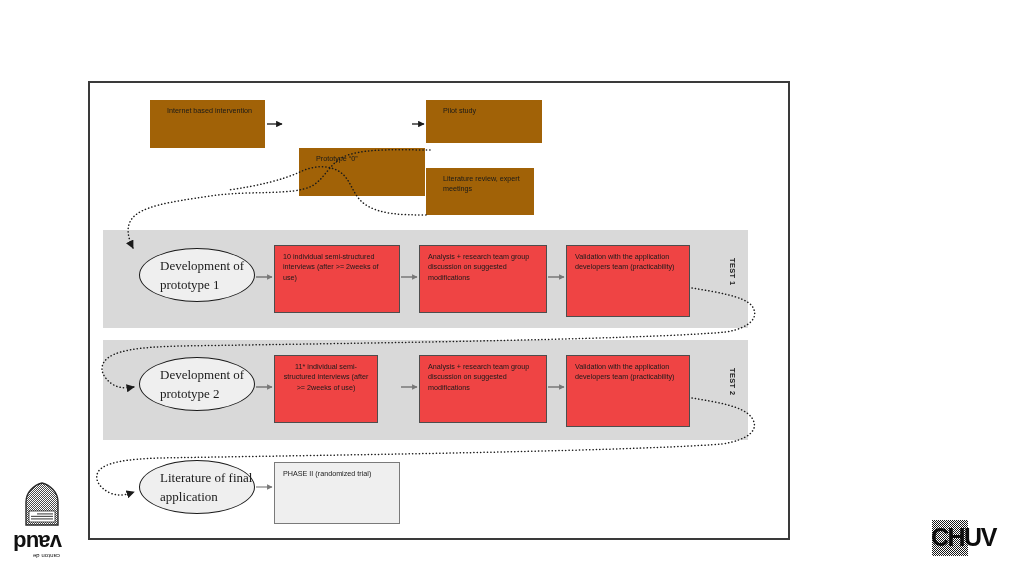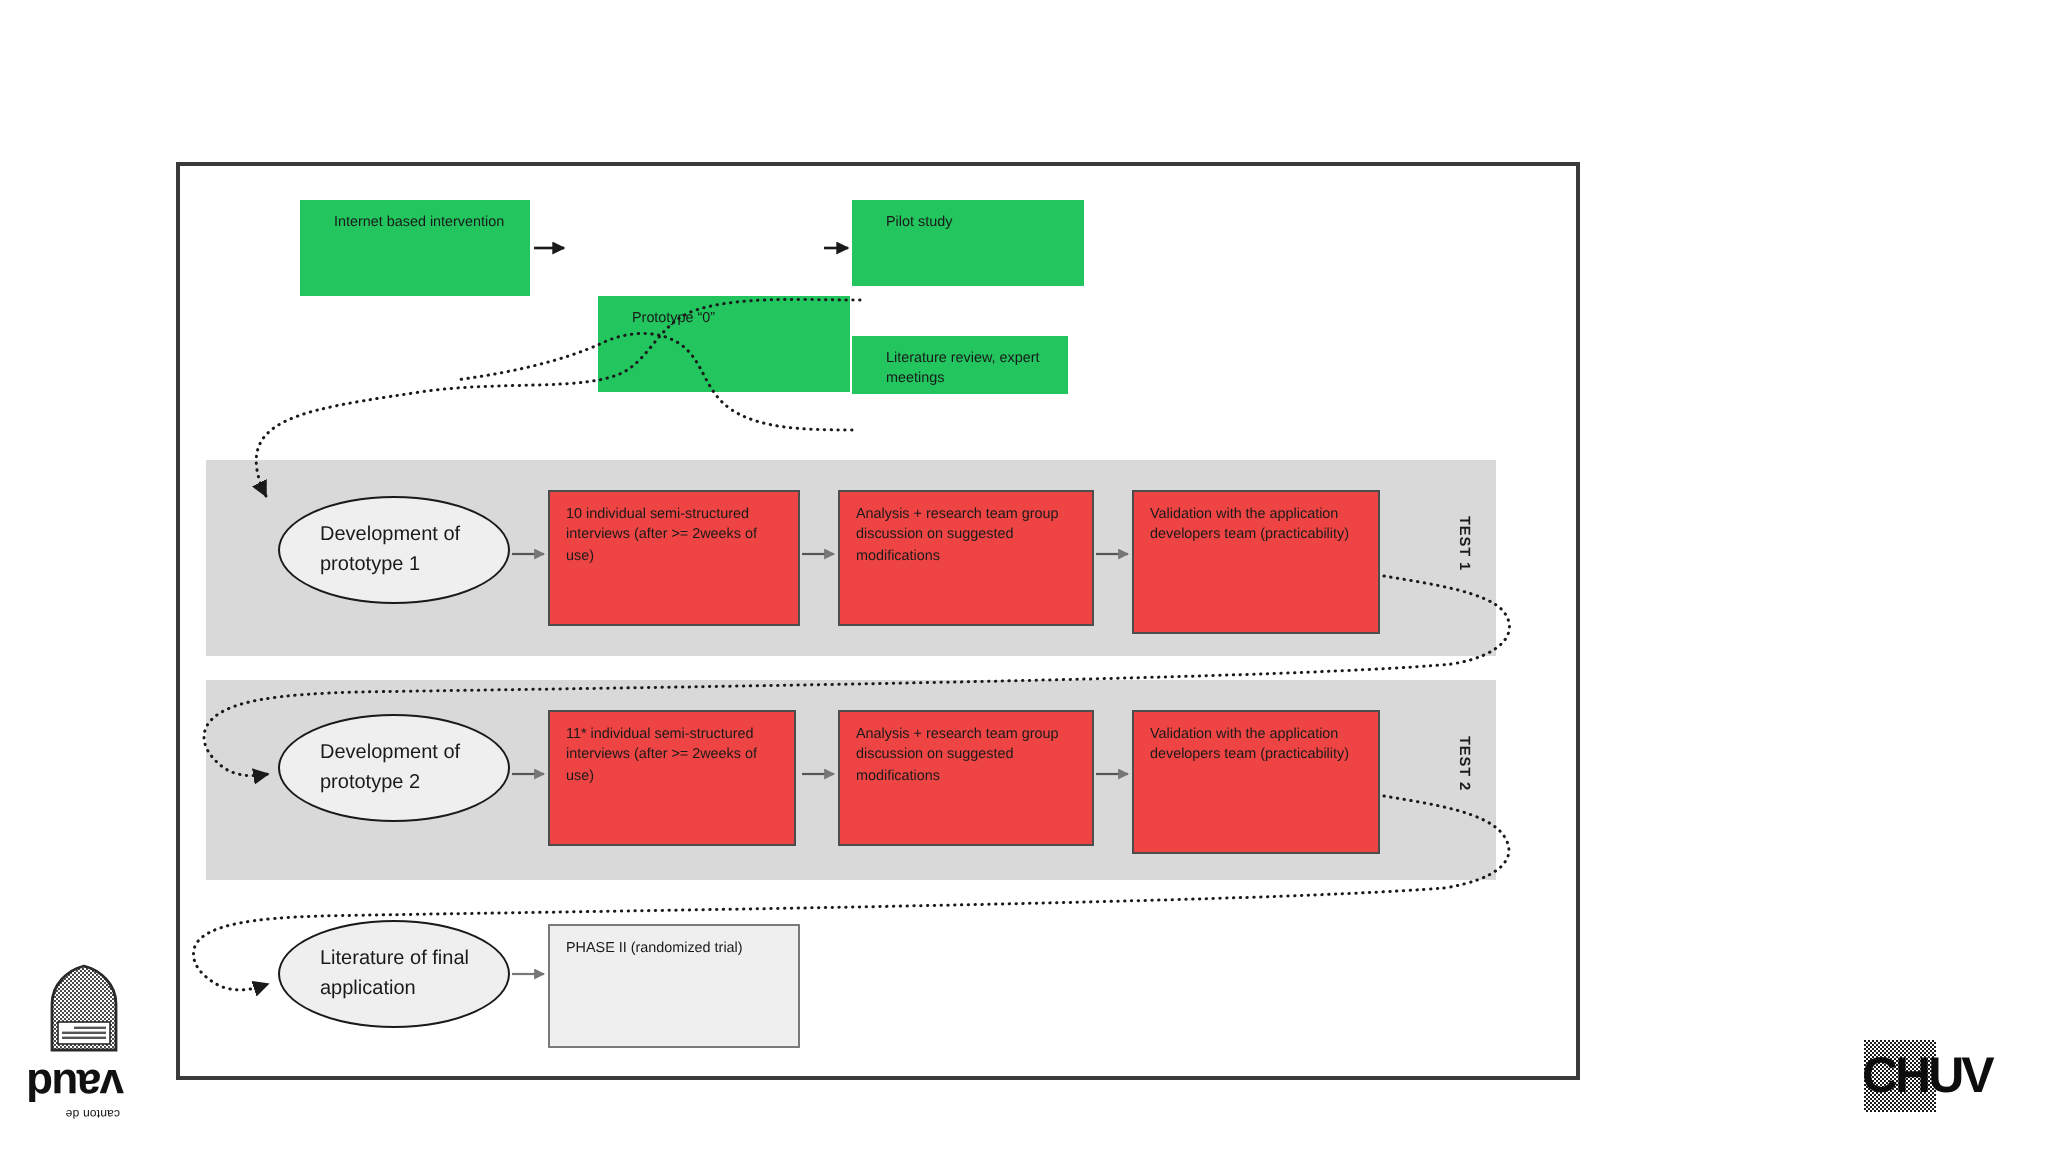--- a/index.html
+++ b/index.html
@@ -41,21 +41,21 @@
 
   
   .node {
     position: absolute;
     box-sizing: border-box;
     font-size: 7.2px;
     line-height: 1.45;
     padding: 6px 8px 0 8px;
   }
   .node-light {
-    background: #22c55e;
+    background: #a16207;
     border: none;
     padding-left: 17px;
   }
   .node-white {
     background: #ef4444;
     border: 1px solid #4d4d4d;
   }
   .node-outline-gray {
     background: #efefef;
     border: 1px solid #7a7a7a;
@@ -74,23 +74,24 @@
     border: 1.4px solid #1a1a1a;
     border-radius: 50%;
     display: flex;
     align-items: center;
     box-sizing: border-box;
   }
   .ellipse span {
     display: block;
     width: 100%;
     padding-left: 20px;
-    font-size: 10px;
+    font-size: 13px;
     line-height: 1.5;
     box-sizing: border-box;
+    font-family: Liberation Serif, serif;
   }
 
   
   .test-label {
     position: absolute;
     font-size: 7.4px;
     font-weight: bold;
     letter-spacing: 0.4px;
     transform: rotate(90deg);
     transform-origin: left top;
@@ -159,21 +160,21 @@
 </div>
 
 <div class="node node-light" style="left:299px; top:100px; width:126px; height:48px;margin-top:48px;">
   <span>Prototype “0”</span>
 </div>
 
 <div class="node node-light" style="left:426px; top:100px; width:116px; height:43px;">
   <span>Pilot study</span>
 </div>
 
-<div class="node node-light" style="left:426px; top:168px; width:108px; height:29px;">
+<div class="node node-light" style="left:426px; top:168px; width:108px; height:47px;">
   <span>Literature review, expert meetings</span>
 </div>
 
 <div class="ellipse" style="left:139px; top:248px; width:116px; height:54px;">
   <span>Development of prototype 1</span>
 </div>
 
 <div class="node node-white" style="left:274px; top:245px; width:126px; height:68px;">
   <span>10 individual semi-structured interviews (after &gt;= 2weeks of use)</span>
 </div>
@@ -185,21 +186,21 @@
 <div class="node node-white" style="left:566px; top:245px; width:124px; height:72px;">
   <span>Validation with the  application developers team (practicability)</span>
 </div>
 
 <div class="test-label" style="left:737px; top:258px;">TEST 1</div>
 
 <div class="ellipse" style="left:139px; top:357px; width:116px; height:54px;">
   <span>Development of prototype 2</span>
 </div>
 
-<div class="node node-white" style="left:274px; top:355px; width:124px; height:68px;">
+<div class="node node-white" style="left:274px; top:355px; width:104px; height:68px;text-align:center;">
   <span>11* individual semi-structured interviews (after &gt;= 2weeks of use)</span>
 </div>
 
 <div class="node node-white" style="left:419px; top:355px; width:128px; height:68px;">
   <span>Analysis + research team group discussion on suggested modifications</span>
 </div>
 
 <div class="node node-white" style="left:566px; top:355px; width:124px; height:72px;">
   <span>Validation with the  application developers team (practicability)</span>
 </div>

